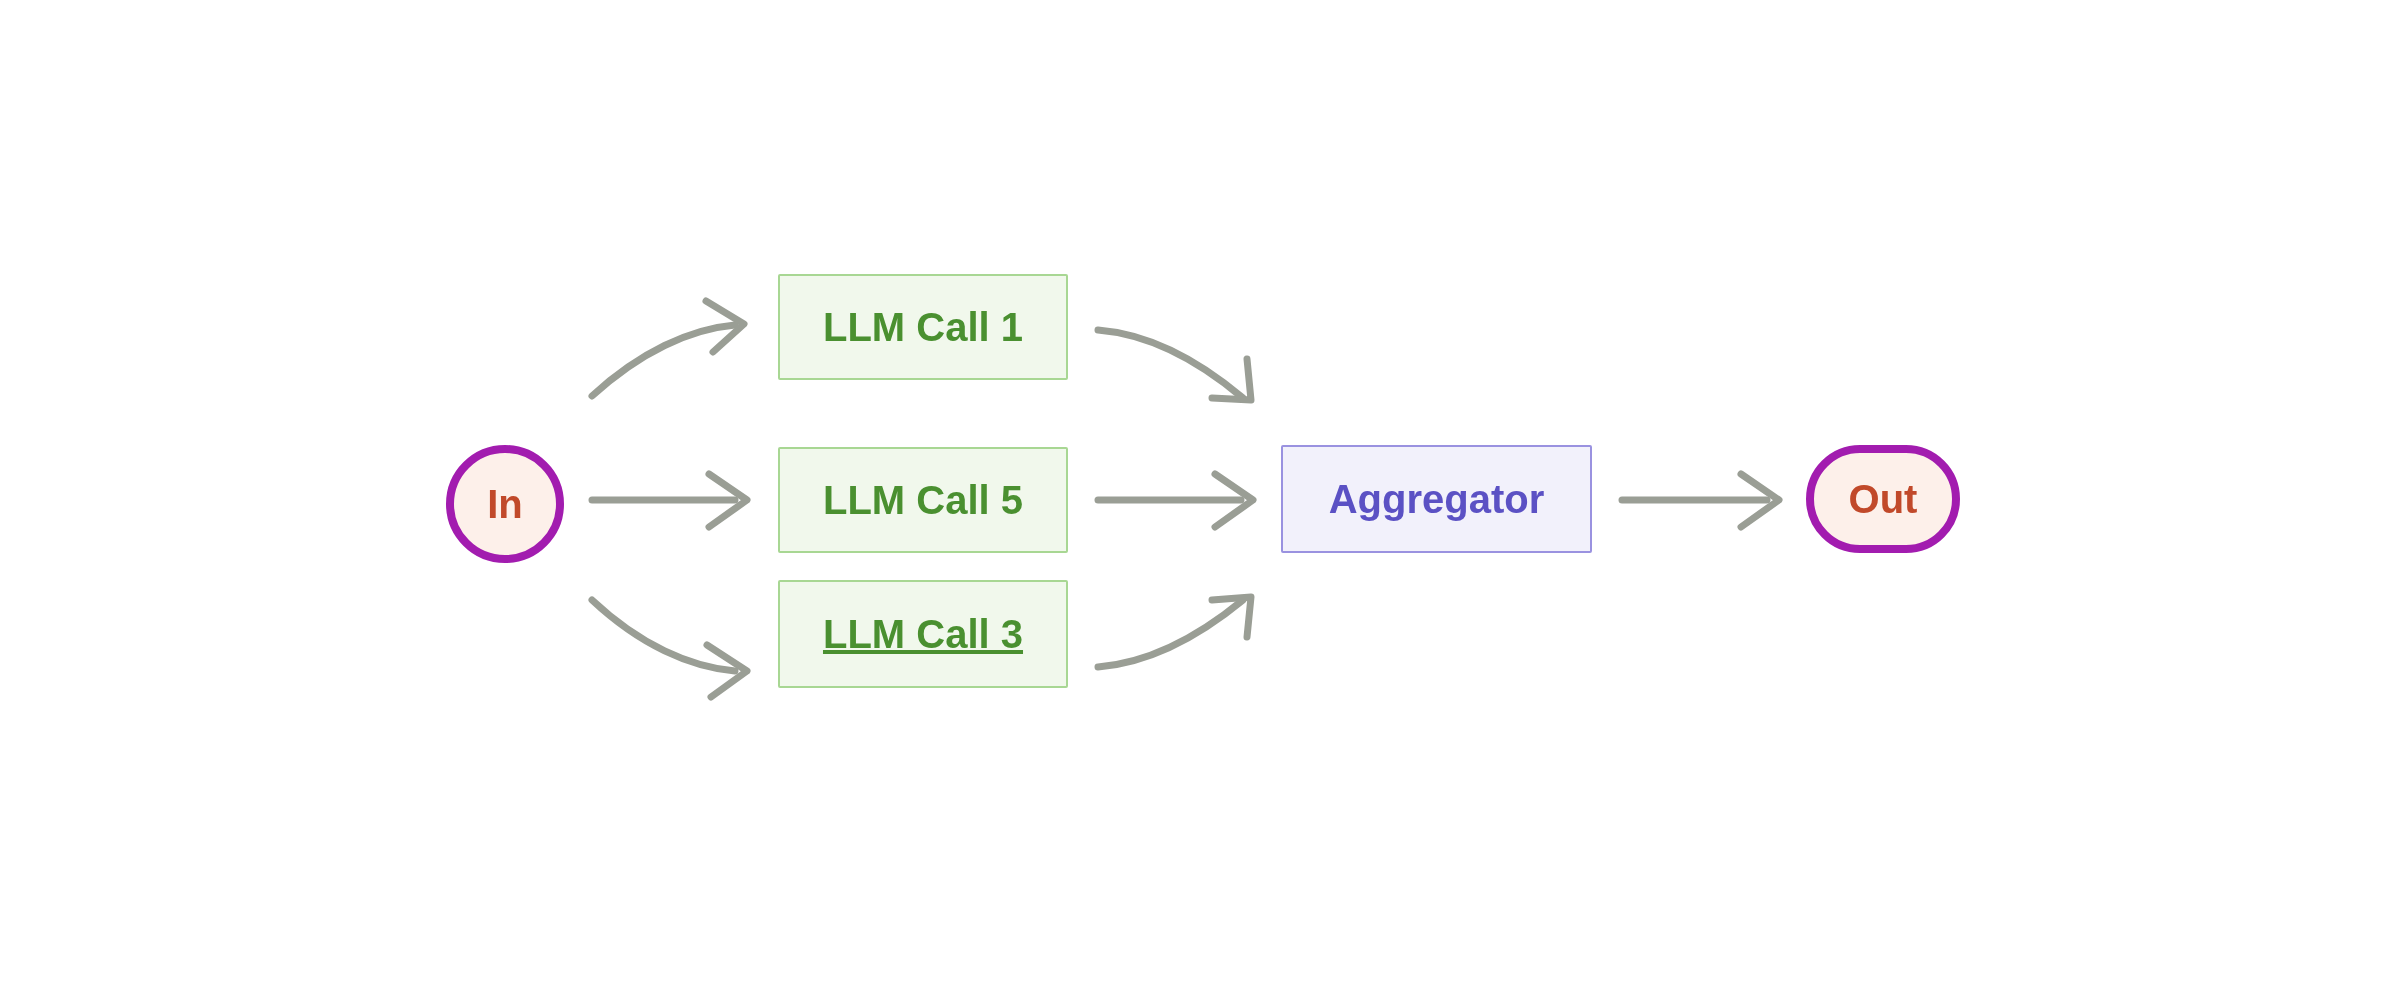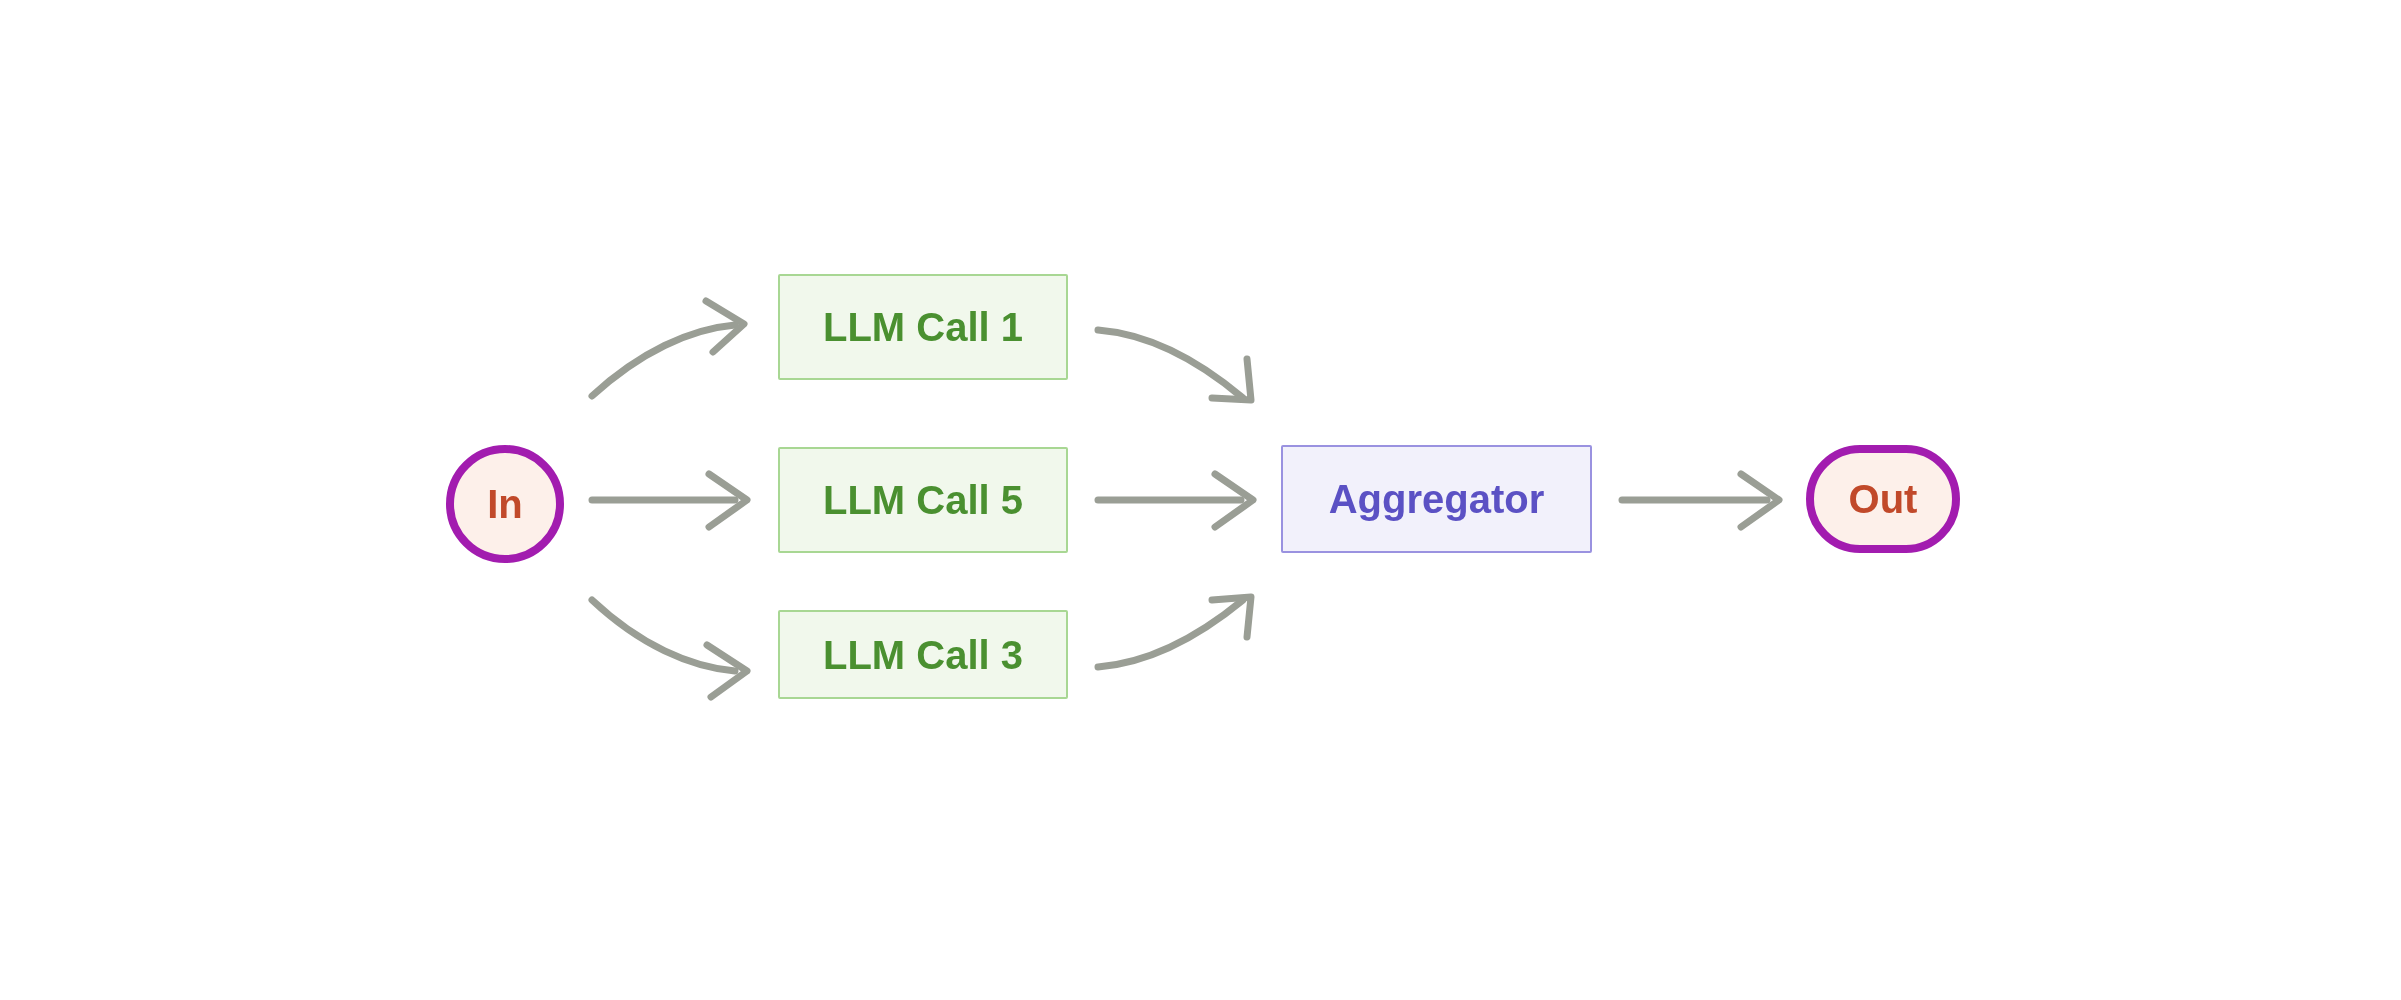--- a/index.html
+++ b/index.html
@@ -66,21 +66,21 @@
     color: #5b51c4;
     font-weight: bold;
     font-size: 40px;
     border-radius: 2px;
   }
 
   
   #node-in        { left: 446px;  top: 445px; width: 118px; height: 118px; }
   #node-llm1      { left: 778px;  top: 274px; width: 290px; height: 106px; }
   #node-llm2      { left: 778px;  top: 447px; width: 290px; height: 106px; }
-  #node-llm3      { left: 778px;  top: 610px; width: 290px; height: 89px; }
+  #node-llm3      { left: 778px;  top: 580px; width: 290px; height: 108px; text-decoration: underline; }
   #node-aggregator{ left: 1281px; top: 445px; width: 311px; height: 108px; }
   #node-out       { left: 1806px; top: 445px; width: 154px; height: 108px; }
 </style>
 </head>
 <body>
 
 <div id="canvas">
 
   <svg id="edges" viewBox="0 0 2401 1000" xmlns="http://www.w3.org/2000/svg">
     <g fill="none" stroke="#9a9e95" stroke-width="7" stroke-linecap="round" stroke-linejoin="round">

